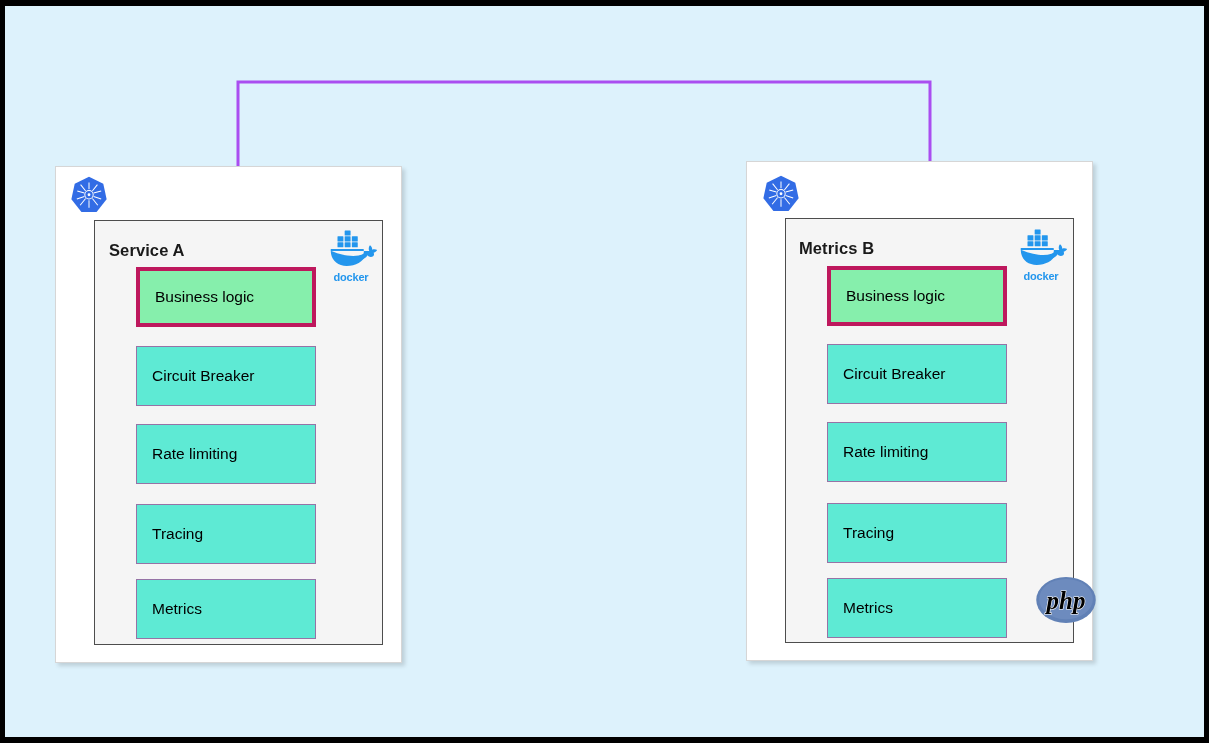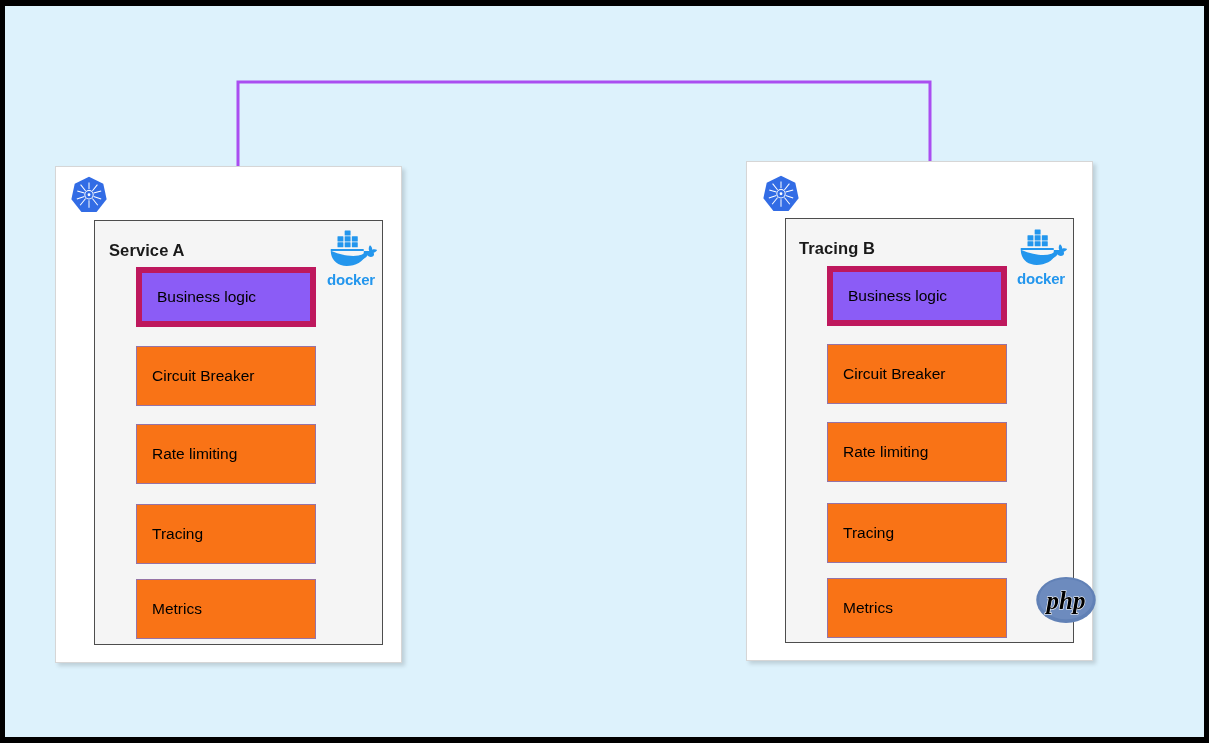--- a/index.html
+++ b/index.html
@@ -57,41 +57,41 @@
 
   
   .comp-box {
     position: absolute;
     box-sizing: border-box;
     display: flex;
     align-items: center;
     padding-left: 15px;
   }
   .comp-box.green {
-    background: #8b5cf6;
-    border: 6px solid #be185d;
+    background: #86efac;
+    border: 4px solid #be185d;
   }
   .comp-box.purple {
-    background: #f97316;
+    background: #5eead4;
     border: 1px solid #9673a6;
   }
   .comp-label {
     font-size: 15.5px;
     color: #000000;
     white-space: nowrap;
   }
 
   
   .icon-wrap { position: absolute; }
   .k8s-icon  { width: 42px; height: 42px; }
   .docker-icon { width: 54px; height: 42px; }
   .docker-word {
     display: block;
     text-align: center;
-    font-size: 15px;
+    font-size: 11px;
     font-weight: bold;
     color: #2396ed;
     letter-spacing: -0.2px;
     margin-top: -3px;
   }
   .java-icon { width: 62px; height: 78px; }
   .php-icon  { width: 62px; height: 48px; }
 
   
   .connector { position: absolute; left: 0; top: 0; pointer-events: none; }
@@ -196,21 +196,21 @@
         <line x1="58" y1="38" x2="70" y2="23"></line>
         <line x1="71" y1="72" x2="58" y2="56"></line>
         <line x1="42" y1="38" x2="30" y2="23"></line>
       </g>
     </svg>
   </div>
 
   <div class="container-card" style="left:780px; top:212px; width:289px; height:425px;">
   </div>
 
-  <div class="service-title" style="left:794px; top:233px;">Tracing B</div>
+  <div class="service-title" style="left:794px; top:233px;">Metrics B</div>
 
   <div class="icon-wrap" style="left:1009px; top:221px;">
     <svg class="docker-icon" viewBox="0 0 64 48">
       <g fill="#2396ed">
         <rect x="16" y="16" width="7" height="6" rx="0.6"></rect>
         <rect x="24.5" y="16" width="7" height="6" rx="0.6"></rect>
         <rect x="33" y="16" width="7" height="6" rx="0.6"></rect>
         <rect x="16" y="9" width="7" height="6" rx="0.6"></rect>
         <rect x="24.5" y="9" width="7" height="6" rx="0.6"></rect>
         <rect x="33" y="9" width="7" height="6" rx="0.6"></rect>

